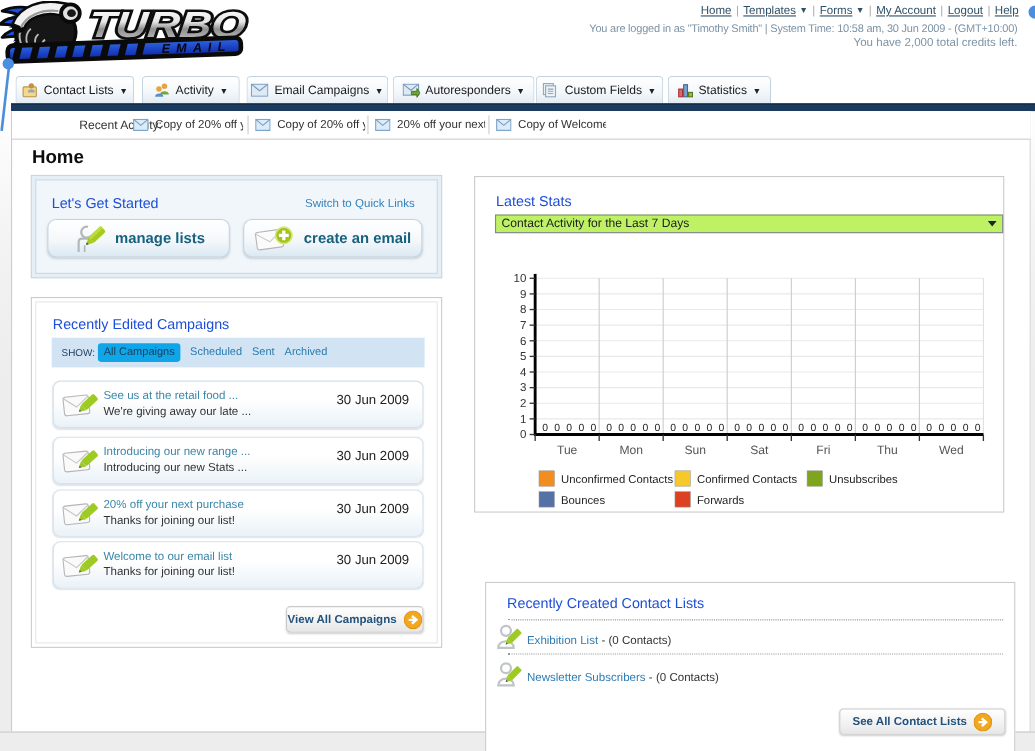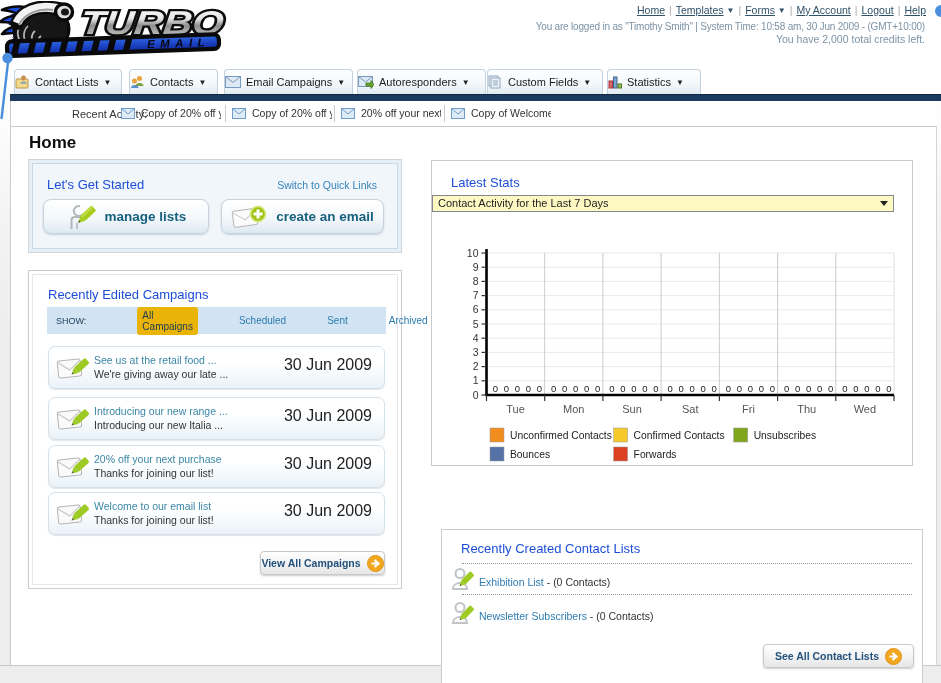--- a/index.html
+++ b/index.html
@@ -11,21 +11,21 @@
 #header { left:0; top:0; width:941px; height:94px; background:#fff; }
 #toplinks { top:4px; right:15px; font-size:10.5px; color:#2f5168; white-space:nowrap; }
 #toplinks a { color:#2f5168; text-decoration:underline; }
 #toplinks .sep { color:#aaa; margin:0 4px; text-decoration:none; }
 .dn { font-size:8px; position:relative; top:-1px; }
 #logininfo { top:21px; right:16px; font-size:10px; letter-spacing:-0.2px; color:#7d93a6; }
 #credits { top:33px; right:16px; font-size:10.5px; color:#7d93a6; }
 #helpdot { top:5px; right:-6px; width:12px; height:12px; border-radius:50%; background:#4a8fe0; }
 
 
-.tab { position:absolute; top:69px; height:25px; border:1px solid #c3d2de; border-bottom:none; border-radius:4px 4px 0 0; background:linear-gradient(#ffffff,#f4f8fb 55%,#e2ebf2); color:#1a1a1a; font-size:11px; display:flex; align-items:center; gap:5px; }
+.tab { position:absolute; top:69px; height:25px; border:1px solid #c3d2de; border-bottom:none; border-radius:4px 4px 0 0; background:linear-gradient(#ffffff,#f4f8fb 55%,#e2ebf2); color:#1a1a1a; font-size:11px; display:flex; align-items:center; justify-content:center; gap:5px; }
 .tab svg { flex:0 0 auto; }
 .tab .arr { font-size:8px; color:#222; }
 
 #navybar { left:10px; top:94px; width:931px; height:7px; background:#1a3a5e; border-top:1px solid #11273f; }
 
 
 #container { left:10px; top:101px; width:927px; height:564px; background:#fff; border-left:1px solid #ccc; border-right:1px solid #d6d6d6; }
 #botstrip { left:0; top:665px; width:941px; height:18px; background:#ededee; border-top:1px solid #c9c9c9; }
 
 
@@ -46,35 +46,35 @@
 
 #p1 { left:28px; top:159px; width:374px; height:94px; border:1px solid #ced6dc; background:#e7eff6; }
 #p1 .inner { border:1px solid #c9d9e6; background:#f1f6fa; }
 #p1 .ptitle { left:18px; top:17px; }
 #switchq { position:absolute; right:24px; top:19px; font-size:10.5px; color:#3583bb; text-decoration:none;text-align:center; }
 .bigbtn { position:absolute; top:39px; height:35px; border:1px solid #c6d3de; border-radius:8px; background:linear-gradient(#ffffff,#f4f8fb 55%,#dce9f2); box-shadow:0 1px 2px rgba(120,140,160,.35); display:flex; align-items:center; justify-content:center; gap:9px; font-size:13.5px; font-weight:bold; color:#17617f; }
 
 
 #p2 { left:28px; top:270px; width:374px; height:319px; }
 #p2 .ptitle { left:19px; top:16px; }
-#showbar { position:absolute; left:18px; top:36px; width:339px; height:27px; background:#d2e4f3; display:flex; align-items:center; font-size:10.5px;gap:32px; }
+#showbar { position:absolute; left:18px; top:36px; width:339px; height:27px; background:#d2e4f3; display:flex; align-items:center; font-size:10.5px; }
 #showbar .slbl { color:#1a3c57; margin-left:9px; font-size:9px; }
-#showbar .pill { background:#eab308; border-radius:3px; padding:3px 5px; color:#1a3c57; margin-left:19px; font-size:10px; }
+#showbar .pill { background:#0ea5e9; border-radius:3px; padding:3px 5px; color:#1a3c57; margin-left:3px; font-size:10px; }
 #showbar a { color:#2a7bb0; text-decoration:none; margin-left:9px; font-size:10px; }
 .citem { position:absolute; left:19px; width:337px; height:43px; border:1px solid #d5e1ea; border-radius:7px; background:linear-gradient(#ffffff 40%,#eaf2f8); box-shadow:0 1px 1px rgba(150,170,190,.3);padding-left:48px; }
 .citem .t { position:absolute; left:45px; top:7px; font-size:10.5px; color:#3a87a8; }
 .citem .s { position:absolute; left:45px; top:21px; font-size:10.5px; color:#333; }
-.citem .d { position:absolute; right:12px; top:9px; font-size:16px; color:#222; }
+.citem .d { position:absolute; right:12px; top:9px; font-size:12px; color:#222; }
 .citem svg { position:absolute; left:7px; top:8px; }
 .graybtn { position:absolute; height:24px; border:1px solid #c9c9c9; border-radius:4px; background:linear-gradient(#ffffff,#f1f1f1 60%,#e6e6e6); box-shadow:0 1px 2px rgba(0,0,0,.2); display:flex; align-items:center; justify-content:center; gap:6px; font-size:10.5px; font-weight:bold; color:#23527c; white-space:nowrap; }
 
 
 #p3 { left:431px; top:160px; width:482px; height:306px; }
 #p3 .ptitle { left:19px; top:14px; }
-#statsel { position:absolute; left:0; top:34px; width:462px; height:17px; border:1px solid #828790; background:#fef9c3; font-size:11px; color:#222; line-height:15px; padding-left:5px; }
+#statsel { position:absolute; left:18px; top:34px; width:462px; height:17px; border:1px solid #828790; background:#bef264; font-size:11px; color:#222; line-height:15px; padding-left:5px; }
 #statsel .selarr { position:absolute; right:5px; top:5px; width:0; height:0; border-left:4px solid transparent; border-right:4px solid transparent; border-top:5px solid #222; }
 
 
 #p4 { left:441px; top:485px; width:482px; height:169px;margin-top:44px; }
 #p4 .ptitle { left:19px; top:11px; }
 .dotline { position:absolute; left:20px; width:450px; border-top:1px dotted #999; }
 .clitem { position:absolute; left:8px; font-size:10.5px; color:#333; }
 .clitem a { color:#2f7cb3; text-decoration:none; }
 </style>
 </head>
@@ -156,21 +156,21 @@
   <span>Contact Lists</span>
     <span class="arr">▼</span>
 </div>
 <div class="tab" style="left:129px;width:89px" id="tab2">
   <svg width="15" height="14" viewBox="0 0 15 14">
       <circle cx="9.5" cy="3.5" r="2.5" fill="#e8a33d"></circle>
       <path d="M5.5 11 C5.5 7 13.5 7 13.5 11 Z" fill="#7aa33c"></path>
       <circle cx="4.5" cy="6" r="2.5" fill="#e8a33d"></circle>
       <path d="M1 13 C1 9 8.5 9 8.5 13 Z" fill="#5b8fc6"></path>
     </svg>
-  <span>Contacts</span>
+  <span>Activity</span>
     <span class="arr">▼</span>
 </div>
 <div class="tab" style="left:224px;width:129px" id="tab3">
   <svg width="16" height="12" viewBox="0 0 16 12">
       <rect x="0.5" y="0.5" width="15" height="11" fill="#ddeaf6" stroke="#7799bb"></rect>
       <path d="M0.5 0.5 L8 6.5 L15.5 0.5" fill="none" stroke="#7799bb"></path>
     </svg>
   <span>Email Campaigns</span>
     <span class="arr">▼</span>
 </div>
@@ -304,21 +304,21 @@
           <rect x="2" y="5" width="23" height="17" rx="2" fill="#fafafa" stroke="#b5b5b5"></rect>
           <path d="M2 6 L13.5 15 L25 6" fill="none" stroke="#c4c4c4"></path>
         </g>
       <g transform="rotate(48 22 13)">
           <rect x="19" y="1" width="7" height="15" rx="1.5" fill="#9ecb23"></rect>
           <path d="M19 16 L22.5 22 L26 16 Z" fill="#9ecb23"></path>
           <path d="M21.3 19.8 L22.5 22 L23.7 19.8 Z" fill="#666"></path>
         </g>
     </svg>
     <div class="t">Introducing our new range ...</div>
-    <div class="s">Introducing our new Italia ...</div>
+    <div class="s">Introducing our new Stats ...</div>
     <div class="d">30 Jun 2009</div>
   </div>
   <div class="citem" style="top:174px">
     <svg width="34" height="28" viewBox="0 0 34 28">
       <g transform="rotate(-6 14 14)">
           <rect x="2" y="5" width="23" height="17" rx="2" fill="#fafafa" stroke="#b5b5b5"></rect>
           <path d="M2 6 L13.5 15 L25 6" fill="none" stroke="#c4c4c4"></path>
         </g>
       <g transform="rotate(48 22 13)">
           <rect x="19" y="1" width="7" height="15" rx="1.5" fill="#9ecb23"></rect>

